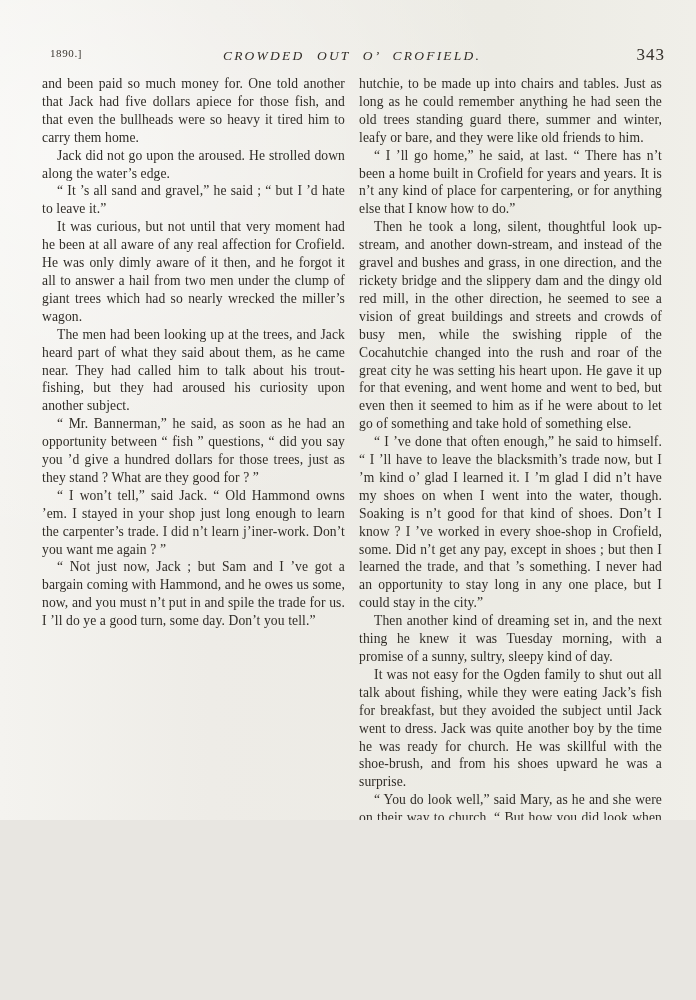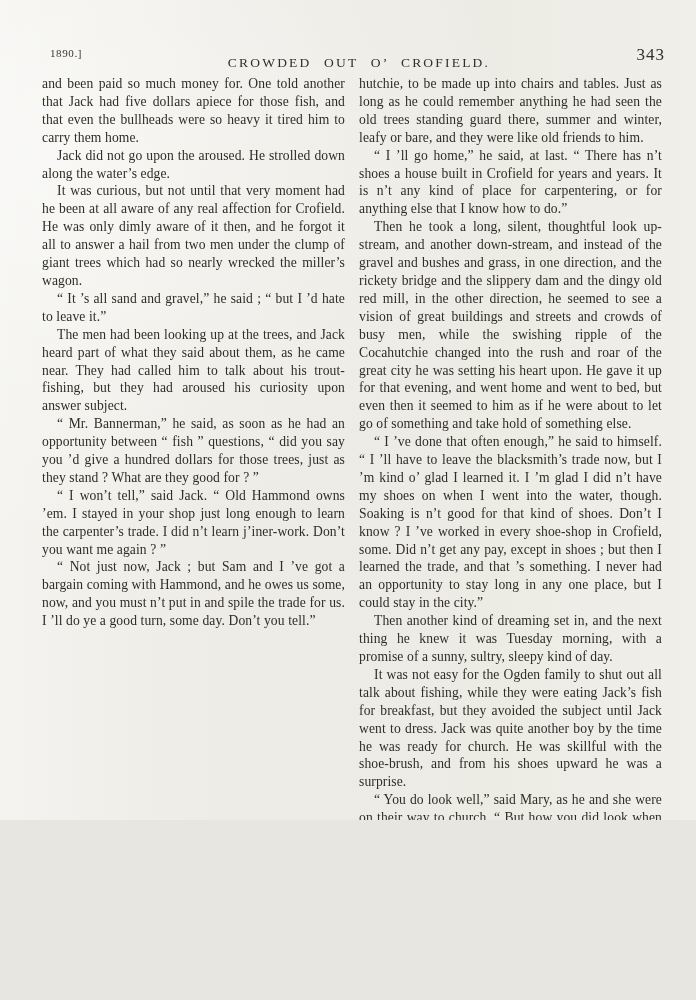--- a/index.html
+++ b/index.html
@@ -31,27 +31,28 @@
   .folio-date {
     font-size: 11px;
     letter-spacing: 0.6px;
     color: #3a362f;
   }
   .running-title {
     position: absolute;
     left: 50%;
     top: 44px;
     transform: translateX(-50%);
-    margin: 11px;
+    margin: 4px;
     font-size: 13.5px;
     font-weight: 400;
     letter-spacing: 2.2px;
     word-spacing: 7px;
     white-space: nowrap;
     color: #332f29;
+    font-style: italic;
   }
   .folio-num {
     margin-left: auto;
     font-size: 17px;
     letter-spacing: 1px;
     position: relative;
     top: 3px;
     color: #332f29;
   }
   .text-block {
@@ -82,30 +83,30 @@
   <header class="running-head">
     <span class="folio-date">1890.]</span>
     <h1 class="running-title">CROWDED OUT O’ CROFIELD.</h1>
     <span class="folio-num">343</span>
   </header>
 
   <main class="text-block">
     <section class="col col-left">
         <p class="para cont">and been paid so much money for.  One told another that Jack had five dollars apiece for those fish, and that even the bullheads were so heavy it tired him to carry them home.</p>
         <p class="para">Jack did not go upon the aroused.  He strolled down along the water’s edge.</p>
+        <p class="para">“ It ’s all sand and gravel,” he said&nbsp;; “ but I ’d hate to leave it.”</p>
         <p class="para">It was curious, but not until that very moment had he been at all aware of any real affection for Crofield.  He was only dimly aware of it then, and he forgot it all to answer a hail from two men under the clump of giant trees which had so nearly wrecked the miller’s wagon.</p>
-        <p class="para">“ It ’s all sand and gravel,” he said&nbsp;; “ but I ’d hate to leave it.”</p>
-        <p class="para">The men had been looking up at the trees, and Jack heard part of what they said about them, as he came near.  They had called him to talk about his trout-fishing, but they had aroused his curiosity upon answer subject.</p>
+        <p class="para">The men had been looking up at the trees, and Jack heard part of what they said about them, as he came near.  They had called him to talk about his trout-fishing, but they had aroused his curiosity upon another subject.</p>
         <p class="para">“ Mr. Bannerman,” he said, as soon as he had an opportunity between “ fish ” questions, “ did you say you ’d give a hundred dollars for those trees, just as they stand&nbsp;?  What are they good for&nbsp;?&nbsp;”</p>
         <p class="para">“ I won’t tell,” said Jack.  “ Old Hammond owns ’em.  I stayed in your shop just long enough to learn the carpenter’s trade.  I did n’t learn j’iner-work.  Don’t you want me again&nbsp;?&nbsp;”</p>
         <p class="para">“ Not just now, Jack&nbsp;; but Sam and I ’ve got a bargain coming with Hammond, and he owes us some, now, and you must n’t put in and spile the trade for us.  I ’ll do ye a good turn, some day.  Don’t you tell.”</p>
       </section>
     <section class="col col-right">
         <p class="para cont">hutchie, to be made up into chairs and tables. Just as long as he could remember anything he had seen the old trees standing guard there, summer and winter, leafy or bare, and they were like old friends to him.</p>
-        <p class="para">“ I ’ll go home,” he said, at last.  “ There has n’t shoes a house built in Crofield for years and years.  It is n’t any kind of place for carpentering, or for anything else that I know how to do.”</p>
+        <p class="para">“ I ’ll go home,” he said, at last.  “ There has n’t been a home built in Crofield for years and years.  It is n’t any kind of place for carpentering, or for anything else that I know how to do.”</p>
         <p class="para">Then he took a long, silent, thoughtful look up-stream, and another down-stream, and instead of the gravel and bushes and grass, in one direction, and the rickety bridge and the slippery dam and the dingy old red mill, in the other direction, he seemed to see a vision of great buildings and streets and crowds of busy men, while the swishing ripple of the Cocahutchie changed into the rush and roar of the great city he was setting his heart upon.  He gave it up for that evening, and went home and went to bed, but even then it seemed to him as if he were about to let go of something and take hold of something else.</p>
         <p class="para">“ I ’ve done that often enough,” he said to himself.  “ I ’ll have to leave the blacksmith’s trade now, but I ’m kind o’ glad I learned it. I ’m glad I did n’t have my shoes on when I went into the water, though.  Soaking is n’t good for that kind of shoes.  Don’t I know&nbsp;? I ’ve worked in every shoe-shop in Crofield, some.  Did n’t get any pay, except in shoes&nbsp;; but then I learned the trade, and that ’s something.  I never had an opportunity to stay long in any one place, but I could stay in the city.”</p>
         <p class="para">Then another kind of dreaming set in, and the next thing he knew it was Tuesday morning, with a promise of a sunny, sultry, sleepy kind of day.</p>
         <p class="para">It was not easy for the Ogden family to shut out all talk about fishing, while they were eating Jack’s fish for breakfast, but they avoided the subject until Jack went to dress.  Jack was quite another boy by the time he was ready for church. He was skillful with the shoe-brush, and from his shoes upward he was a surprise.</p>
         <p class="para">“ You do look well,” said Mary, as he and she were on their way to church.  “ But how you did look when you came home last night&nbsp;!&nbsp;”</p>
         <p class="para">There was little opportunity for conversation,</p>
       </section>
   </main>
 </div>
 

